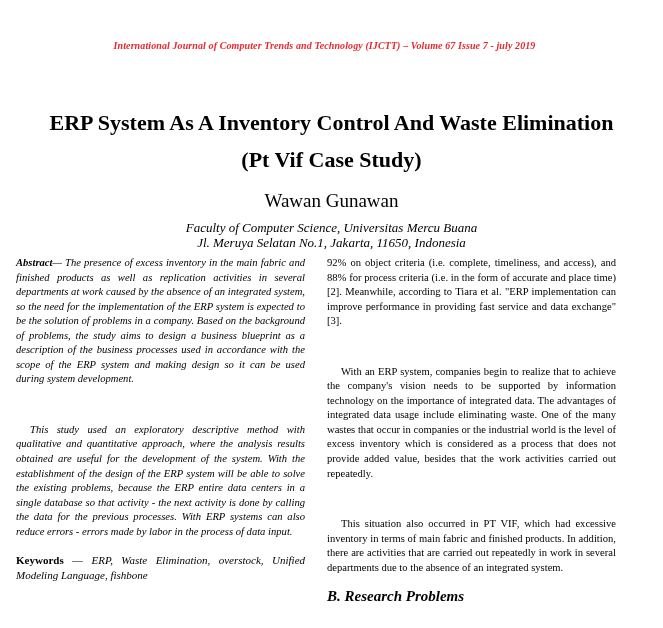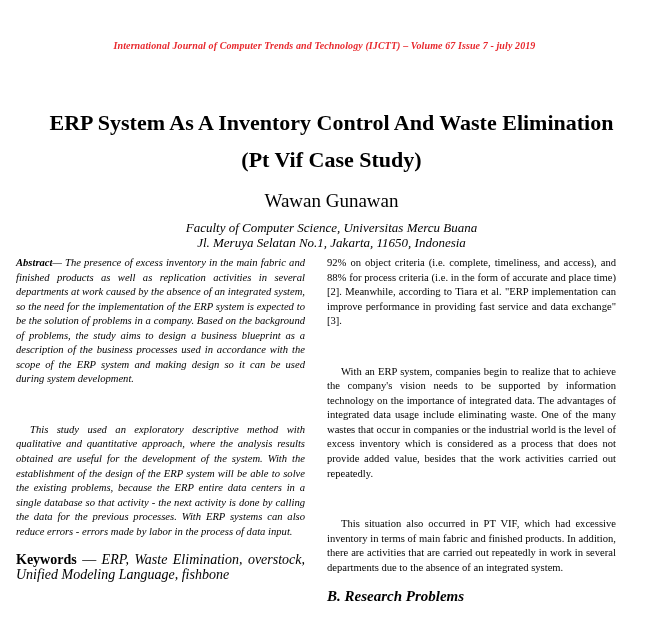--- a/index.html
+++ b/index.html
@@ -81,21 +81,21 @@
   }
   .abstract-body {
     font-style: italic;
   }
   .abstract-label {
     font-weight: bold;
     font-style: italic;
   }
   .keywords {
     margin-top: 14px;
-    font-size: 14px;
+    font-size: 11px;
     line-height: 14.55px;
     text-align: justify;
   }
   .keywords-label {
     font-weight: bold;
     font-style: normal;
   }
   .keywords-list {
     font-style: italic;
   }

